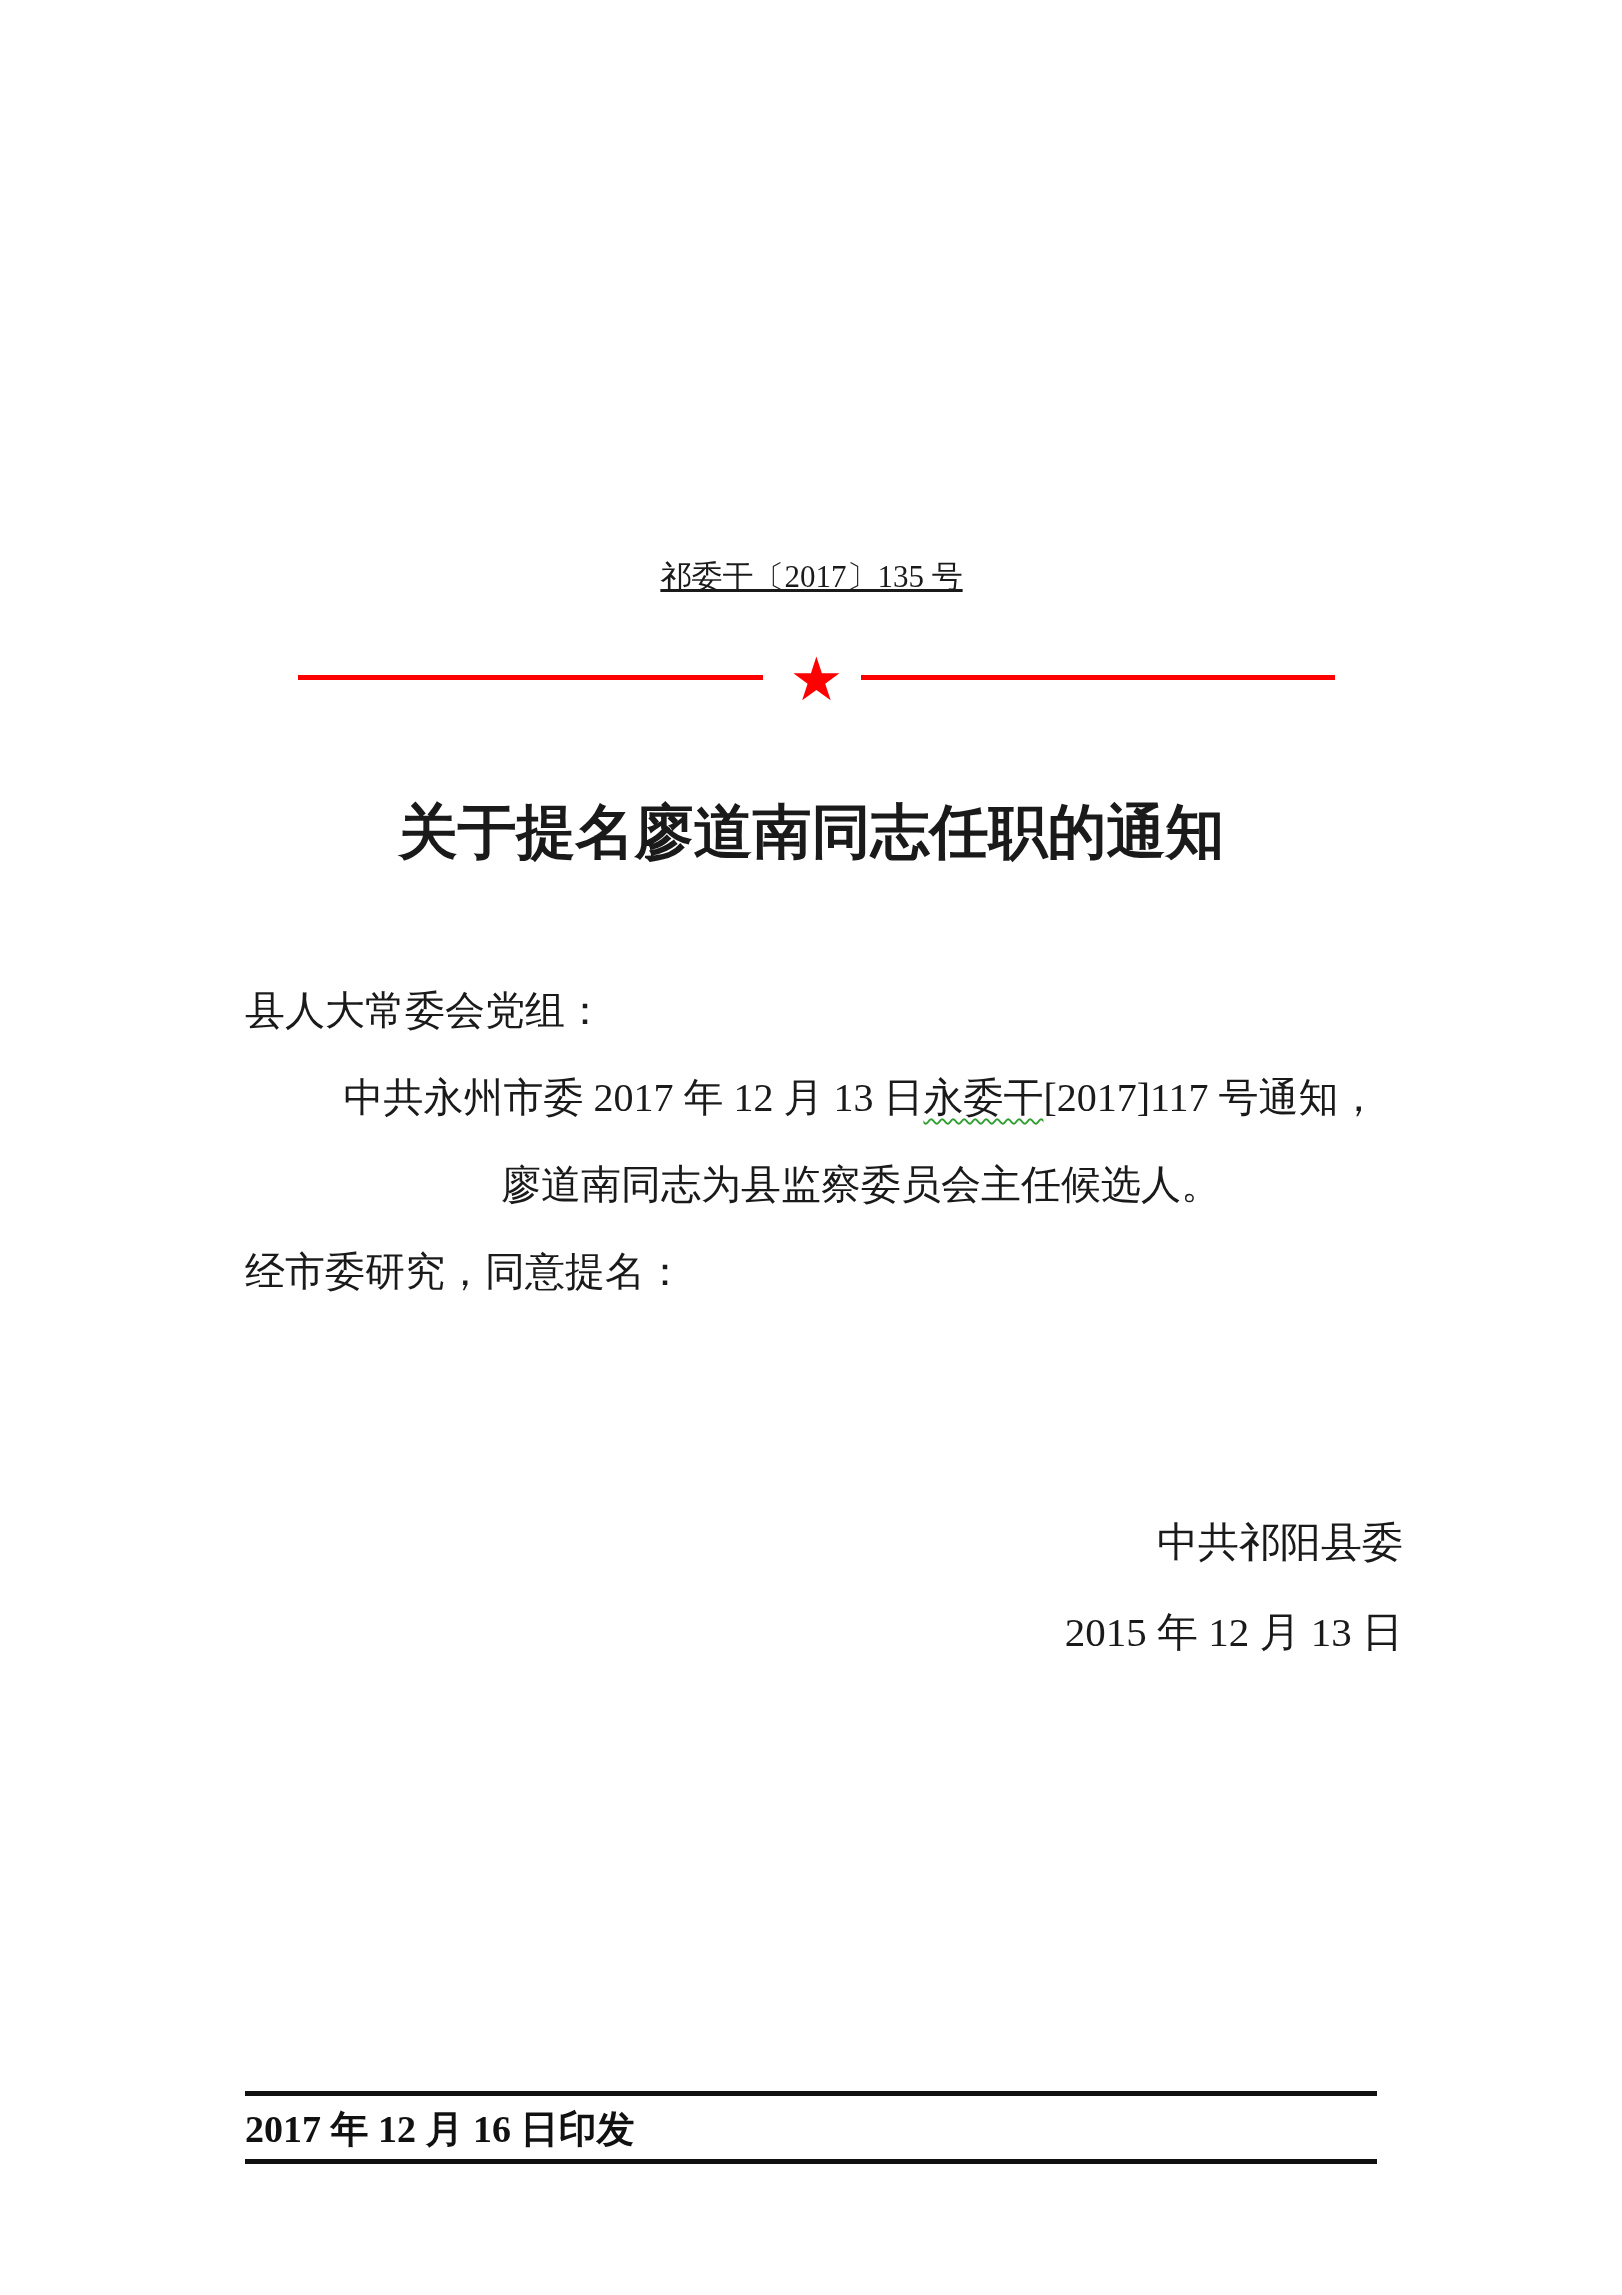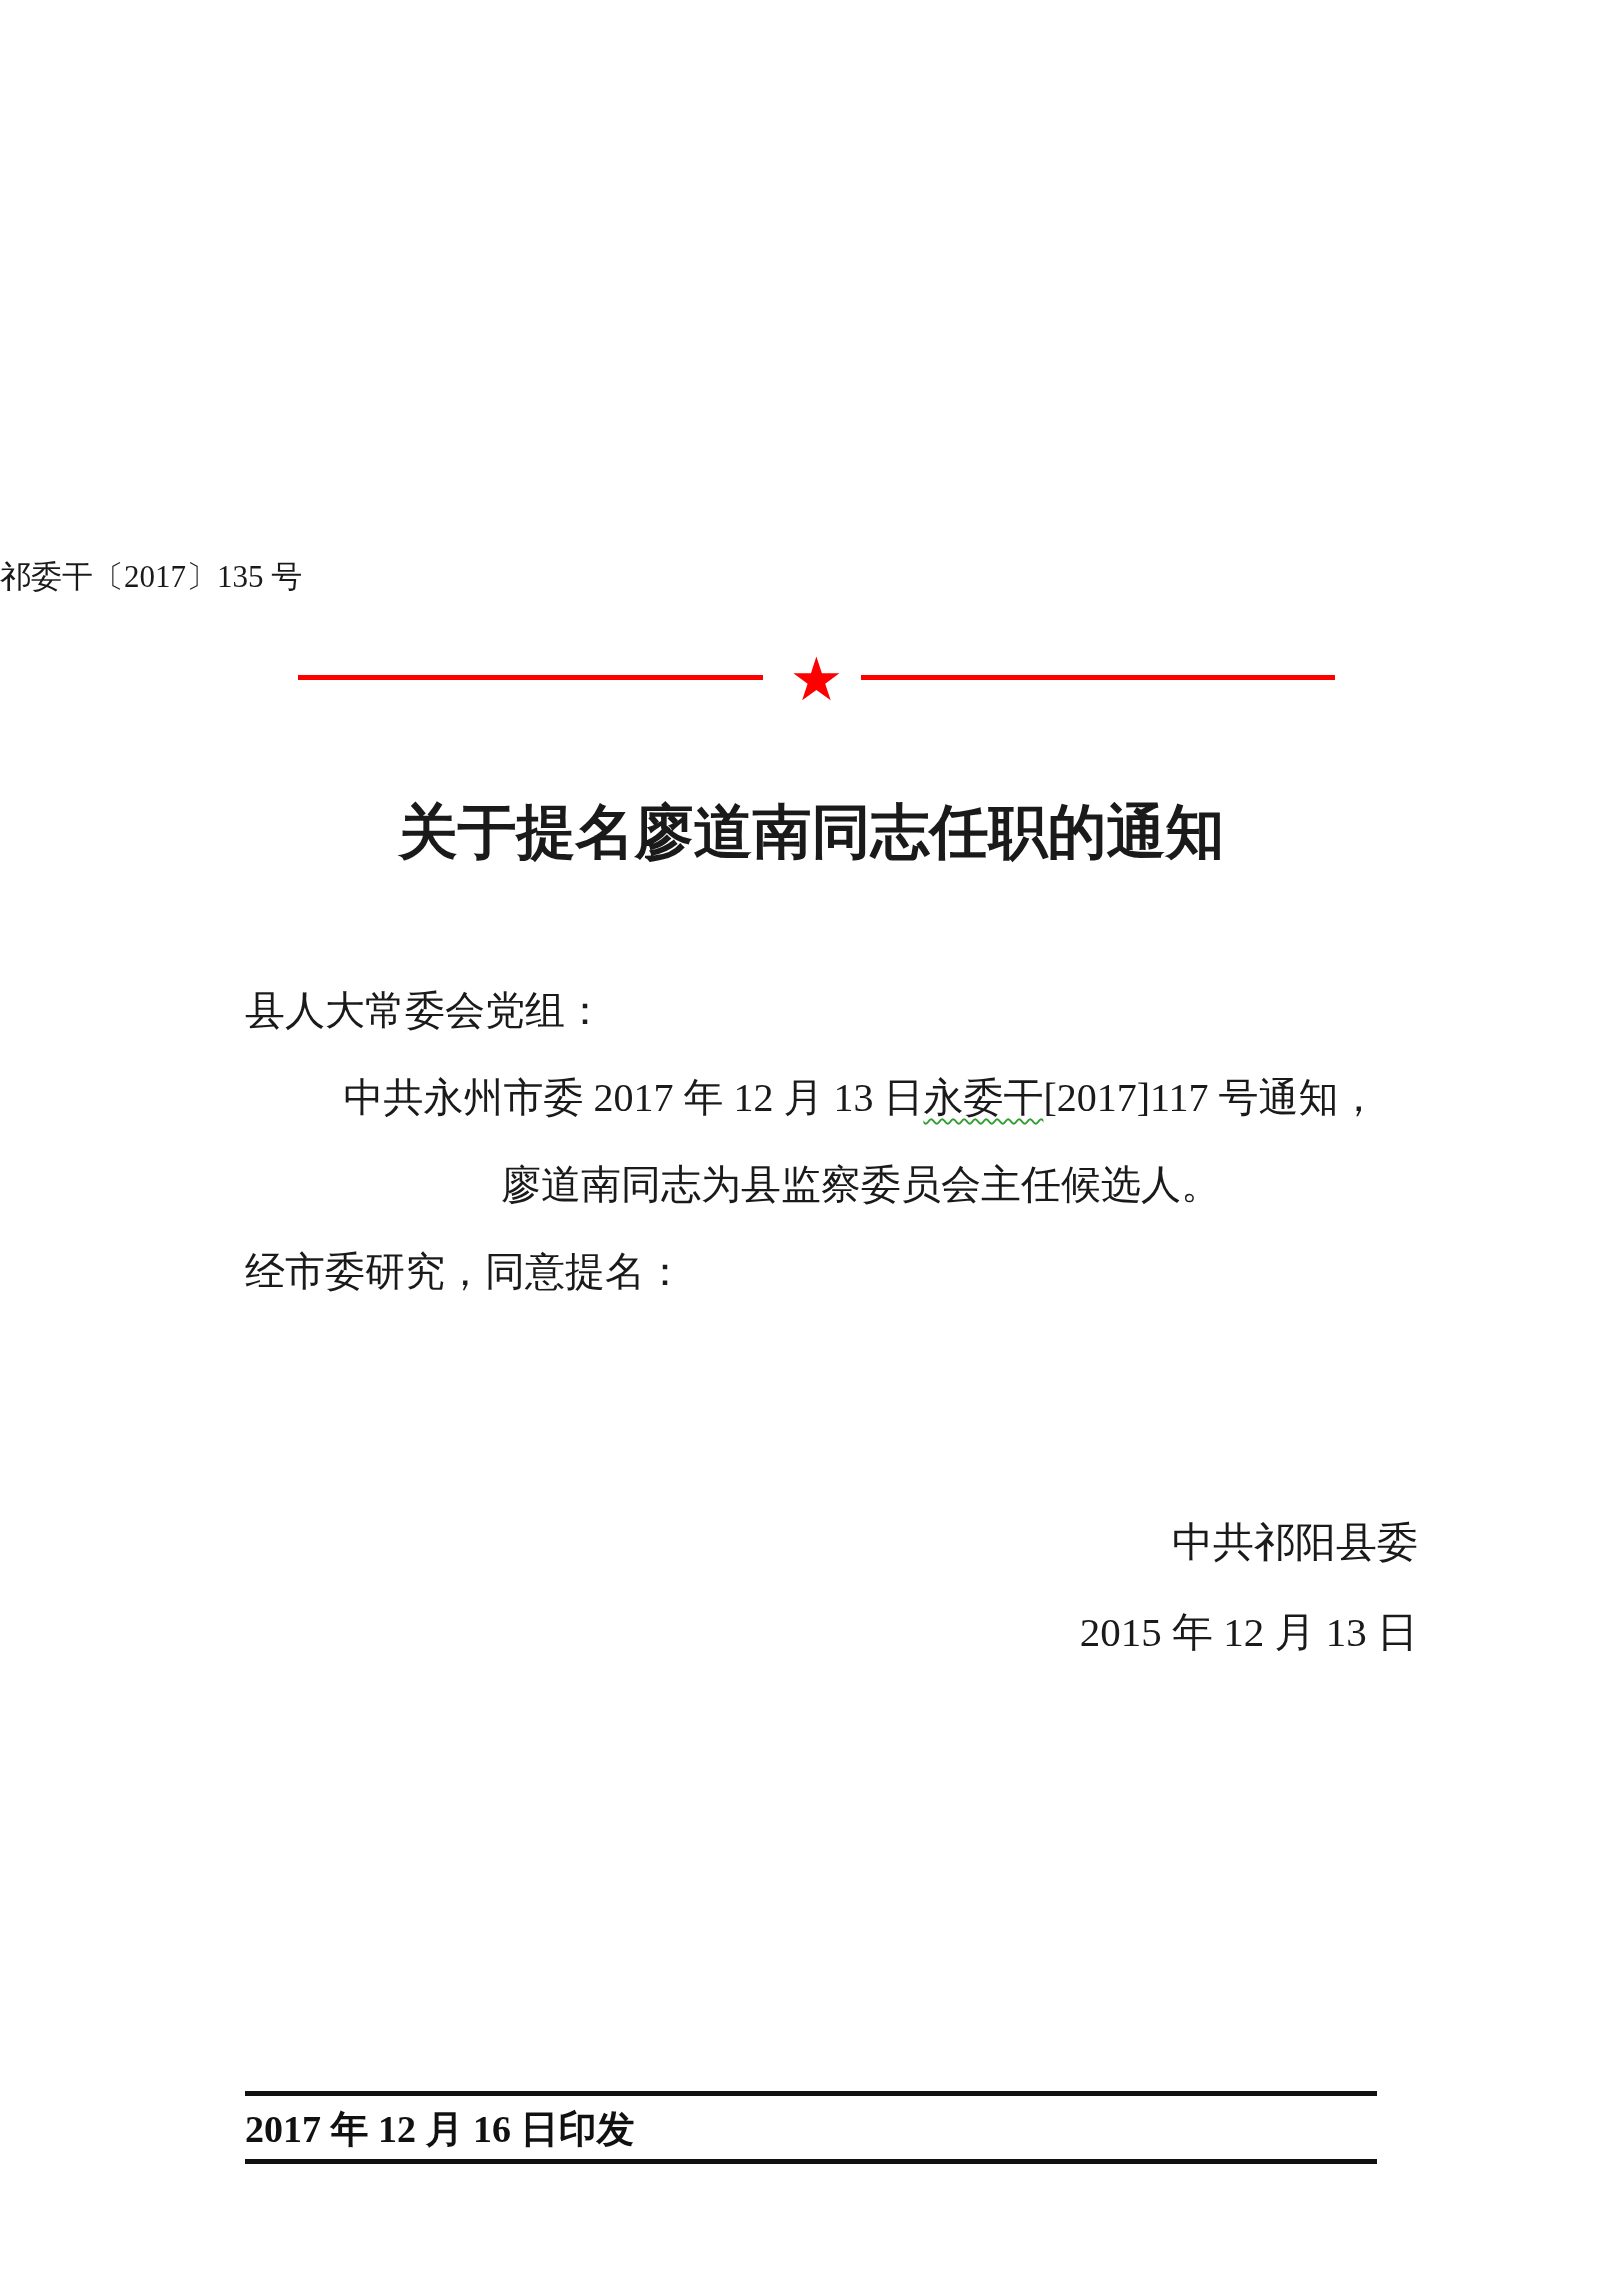--- a/index.html
+++ b/index.html
@@ -16,22 +16,24 @@
   .org-title {
     position:absolute; top:339px; left:0; width:100%;
     margin:0; text-align:center;
     font-size:105px; line-height:124px; font-weight:bold;
     letter-spacing:13px; text-indent:13px;
     color:#fe0000;
     font-family:"Liberation Serif", serif;
   }
   .doc-number {
     position:absolute; top:558px; left:0; width:100%;
+    text-align:center;
     font-size:31px; line-height:37px;
     color:#1a1a1a;
+    text-decoration:underline;
   }
 
   
   .divider { position:absolute; top:651px; left:298px; width:1037px; height:56px; }
   .rule { position:absolute; top:23.6px; height:5.9px; background:#fe0000; }
   .rule-left  { left:0;   width:465px; }
   .rule-right { left:563px; right:0; }
   .star {
     position:absolute; top:0; left:0; right:0;
     text-align:center;
@@ -59,21 +61,21 @@
   .spellcheck {
     text-decoration-line:underline;
     text-decoration-style:wavy;
     text-decoration-color:#2f9e2f;
     text-decoration-thickness:2px;
     text-underline-offset:6.5px;
   }
 
   
   .signature {
-    position:absolute; top:1497px; right:205px;
+    position:absolute; top:1497px; right:220px;
     text-align:right;
     font-size:41px; line-height:90px;
   }
 
   
   .footer-rule {
     position:absolute; left:245px; width:1132px; height:4.6px;
     background:#111111;
   }
   .footer-rule-top    { top:2091px; }

